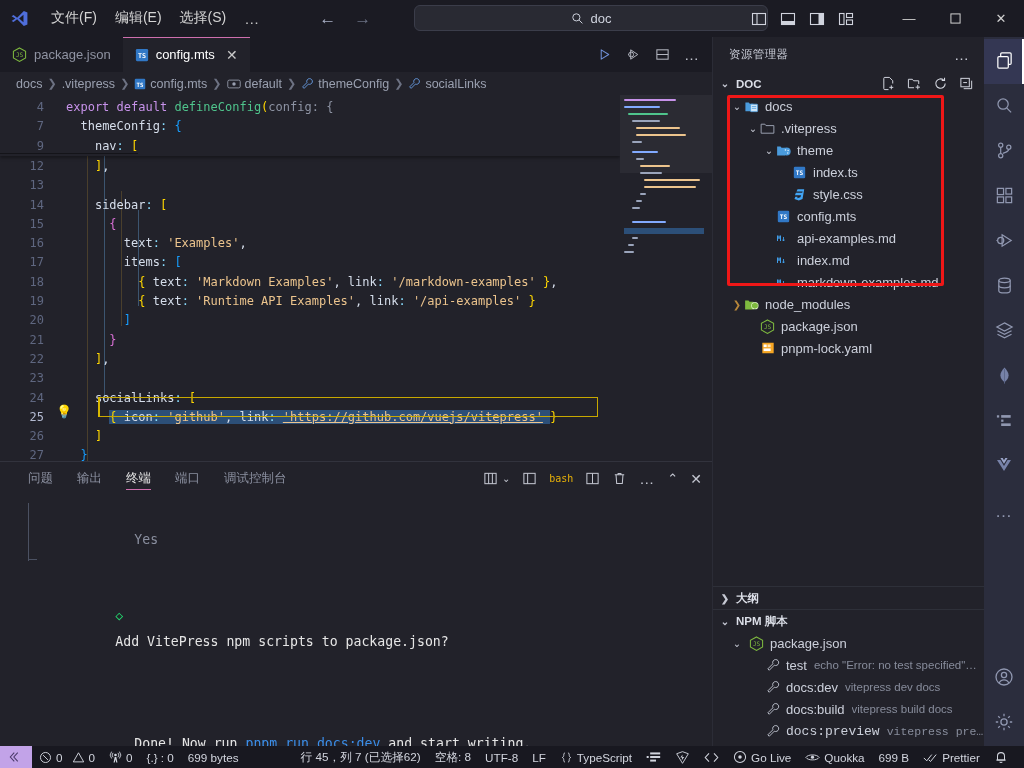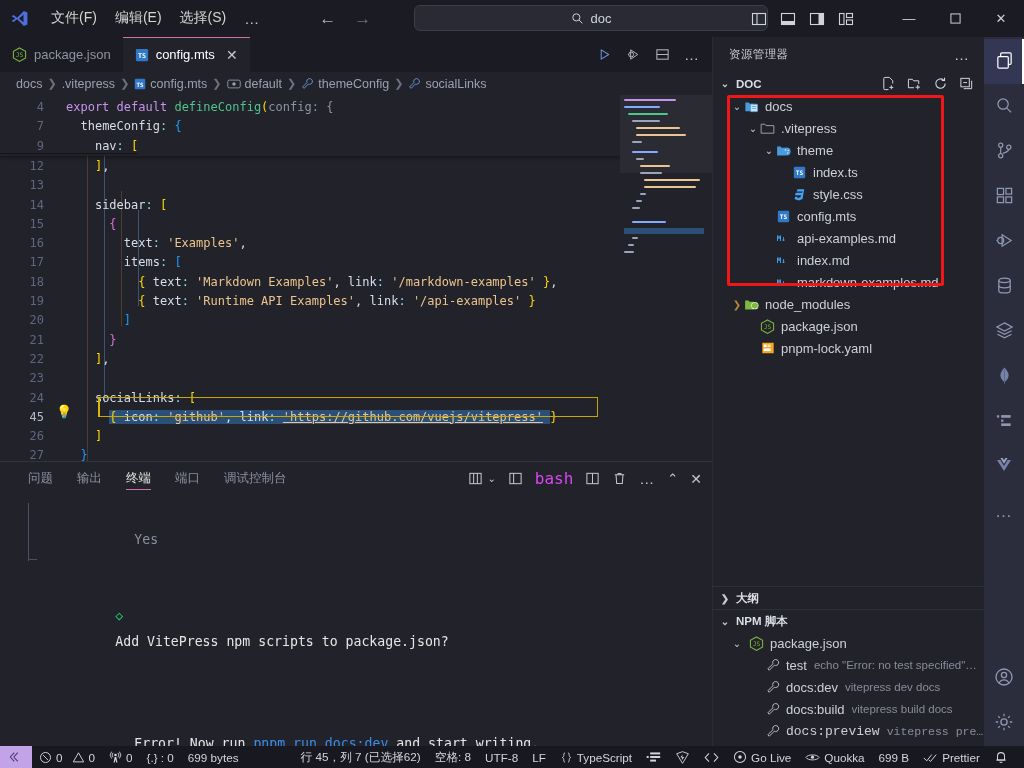--- a/index.html
+++ b/index.html
@@ -91,21 +91,21 @@
   .mmslider { position:absolute; left:0; right:0; top:0; height: 78px; background: rgba(255,255,255,0.045); }
   .scrollbar-v { position:absolute; right:0; top:0; width: 14px; bottom:0; }
 
   
   .panel { height: 285px; flex: none; background: #22222a; display: flex; flex-direction: column; border-top: 1px solid #32333d; }
   .panelhdr { height: 33px; display: flex; align-items: center; padding: 0 10px 0 16px; gap: 0; }
   .ptab { font-size: 12.5px; color: #8b90a0; padding: 0 12px; position: relative; line-height: 33px; }
   .ptab.active { color: #e6e6e6; }
   .ptab.active::after { content:''; position:absolute; left:12px; right:12px; bottom:5px; height:1px; background:#cf6fae; }
   .pactions { margin-left: auto; display: flex; align-items: center; gap: 12px; color: #c3c6d0; }
-  .pactions .lbl { font-family: "DejaVu Sans Mono", monospace; font-size: 16px; color:#d946ef; }
+  .pactions .lbl { font-family: "DejaVu Sans Mono", monospace; font-size: 10px; color:#eab308; }
   .termbody {
     flex: 1 1 auto; padding: 6px 14px 0 20px; overflow: hidden;
     font-family: "DejaVu Sans Mono", "Liberation Mono", monospace;
     font-size: 13.2px; line-height: 25.5px; color: #d6deeb; position: relative;
   }
   .t-green { color: #22da6e; }
   .t-dim { color: #8b90a0; }
   .t-blue { color: #3b8eea; }
   .t-white { color: #e6e6e6; }
   .termline { white-space: pre; }
@@ -324,21 +324,21 @@
 </span><span class="row"><span class="ln">15</span>      <span class="brk2">{</span>
 </span><span class="row"><span class="ln">16</span>        <span class="prop">text</span><span class="colon">:</span> <span class="str">'Examples'</span><span class="punc">,</span>
 </span><span class="row"><span class="ln">17</span>        <span class="prop">items</span><span class="colon">:</span> <span class="brk3">[</span>
 </span><span class="row"><span class="ln">18</span>          <span class="brk1">{</span> <span class="prop">text</span><span class="colon">:</span> <span class="str">'Markdown Examples'</span><span class="punc">,</span> <span class="prop">link</span><span class="colon">:</span> <span class="str">'/markdown-examples'</span> <span class="brk1">}</span><span class="punc">,</span>
 </span><span class="row"><span class="ln">19</span>          <span class="brk1">{</span> <span class="prop">text</span><span class="colon">:</span> <span class="str">'Runtime API Examples'</span><span class="punc">,</span> <span class="prop">link</span><span class="colon">:</span> <span class="str">'/api-examples'</span> <span class="brk1">}</span>
 </span><span class="row"><span class="ln">20</span>        <span class="brk3">]</span>
 </span><span class="row"><span class="ln">21</span>      <span class="brk2">}</span>
 </span><span class="row"><span class="ln">22</span>    <span class="brk1">]</span><span class="punc">,</span>
 </span><span class="row"><span class="ln">23</span>
 </span><span class="row"><span class="ln">24</span>    <span class="prop">socialLinks</span><span class="colon">:</span> <span class="brk1">[</span>
-</span><span class="row"><span class="ln cur">45</span>      <span class="selbg"><span class="brk1">{</span> <span class="prop">icon</span><span class="colon">:</span> <span class="str">'github'</span><span class="punc">,</span> <span class="prop">link</span><span class="colon">:</span> <span class="lnk">'https://github.com/vuejs/vitepress'</span> </span><span class="brk1">}</span>
+</span><span class="row"><span class="ln cur">25</span>      <span class="selbg"><span class="brk1">{</span> <span class="prop">icon</span><span class="colon">:</span> <span class="str">'github'</span><span class="punc">,</span> <span class="prop">link</span><span class="colon">:</span> <span class="lnk">'https://github.com/vuejs/vitepress'</span> </span><span class="brk1">}</span>
 </span><span class="row"><span class="ln">26</span>    <span class="brk1">]</span>
 </span><span class="row"><span class="ln">27</span>  <span class="brk3">}</span>
 </span></pre>
             <span class="bulb" style="top:249px;">💡</span>
             <div style="position:absolute; left:98px; top:242px; width:500px; height:20px; border:1px solid #c8a800; border-left-width:2px; pointer-events:none;"></div>
             <div style="position:absolute; left:98px; top:242px; width:0; height:20px; border-left:2px solid #d8b800;"></div>
           </div>
 
           <div class="scrollbar-v"></div>
         </div>
@@ -414,21 +414,21 @@
           <div style="position:absolute;left:28px;top:64px;width:9px;height:1px;background:#4b5162;"></div>
           <div class="termline" style="padding-left:19px;">
             <span class="t-dim">Yes</span>
           </div>
           <div class="termline">
             <span class="t-green">◇</span>
             <span class="t-white">Add VitePress npm scripts to package.json?</span>
           </div>
           <div class="termline">&nbsp;</div>
           <div class="termline" style="padding-left:19px;">
-            <span class="t-white">Error! Now run </span><span class="t-blue">pnpm run docs:dev</span><span class="t-white"> and start writing.</span>
+            <span class="t-white">Done! Now run </span><span class="t-blue">pnpm run docs:dev</span><span class="t-white"> and start writing.</span>
           </div>
 
         </div>
       </div>
     </div>
 
     <div class="sidebar">
       <div class="sbtitle">
         <span>资源管理器</span>
         <span class="dots">…</span>

